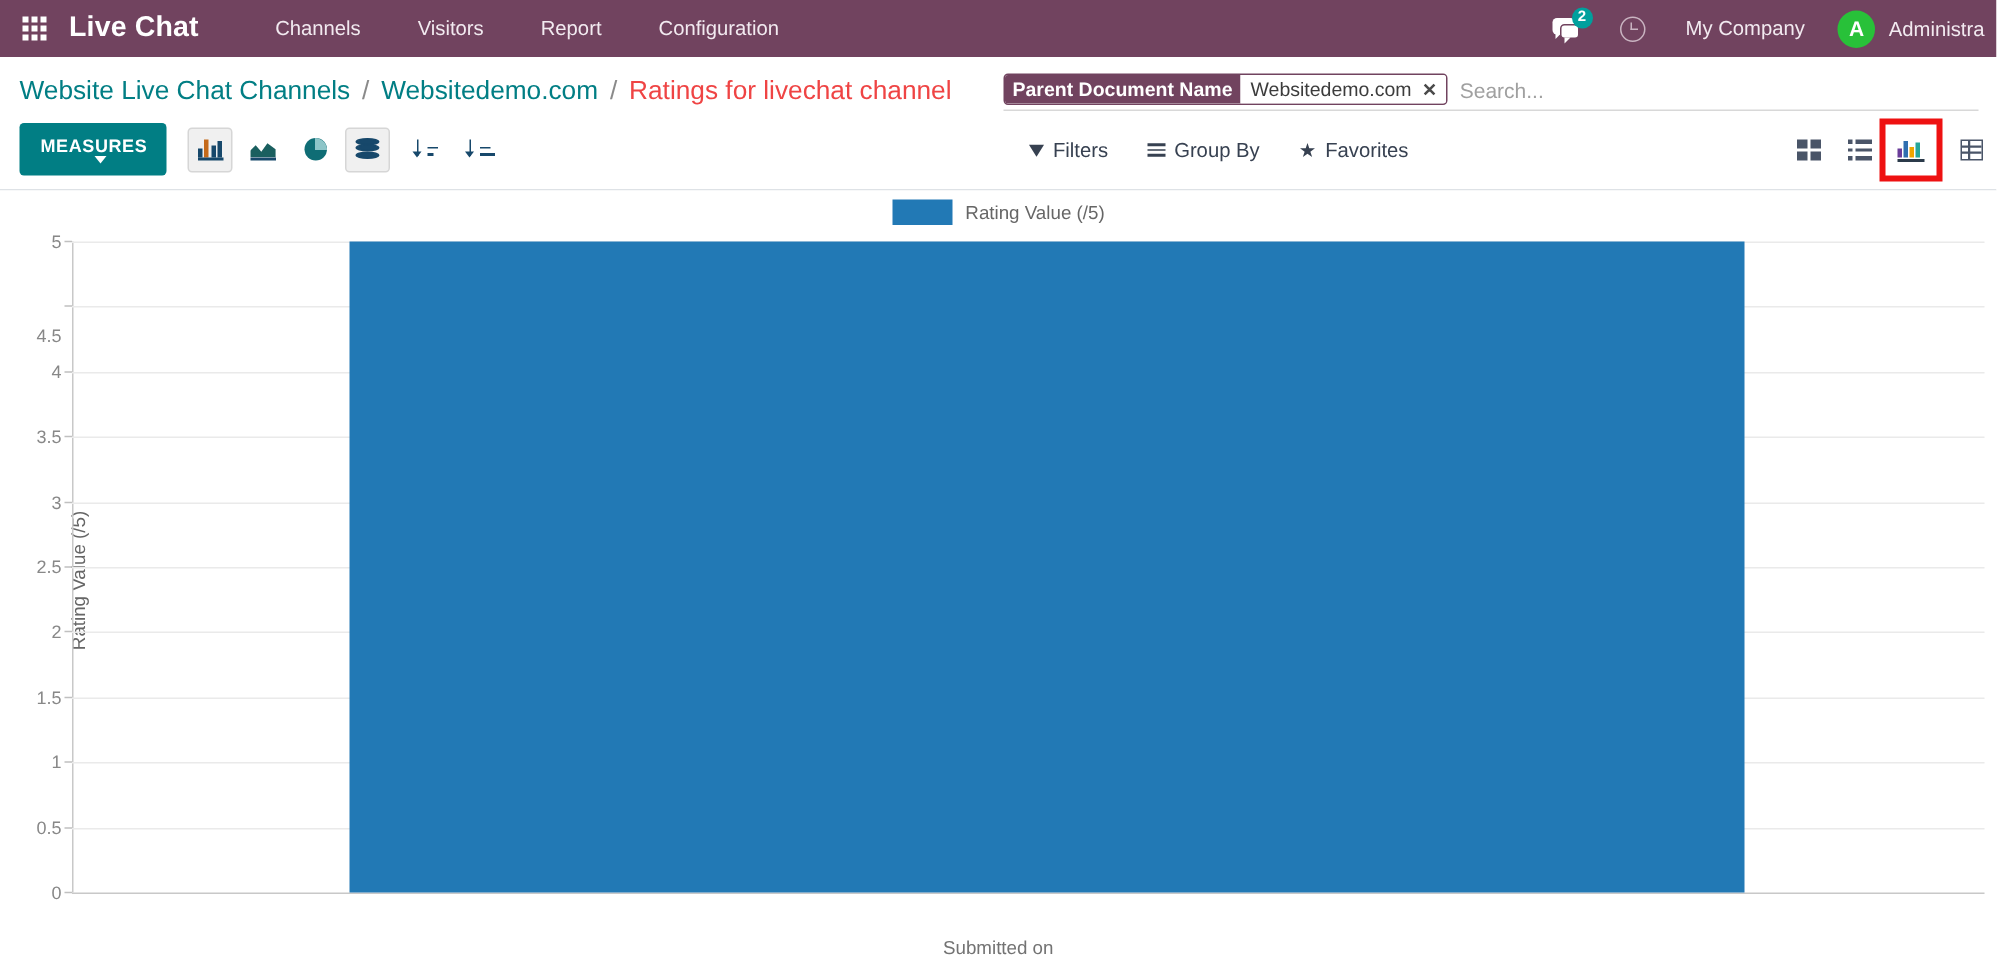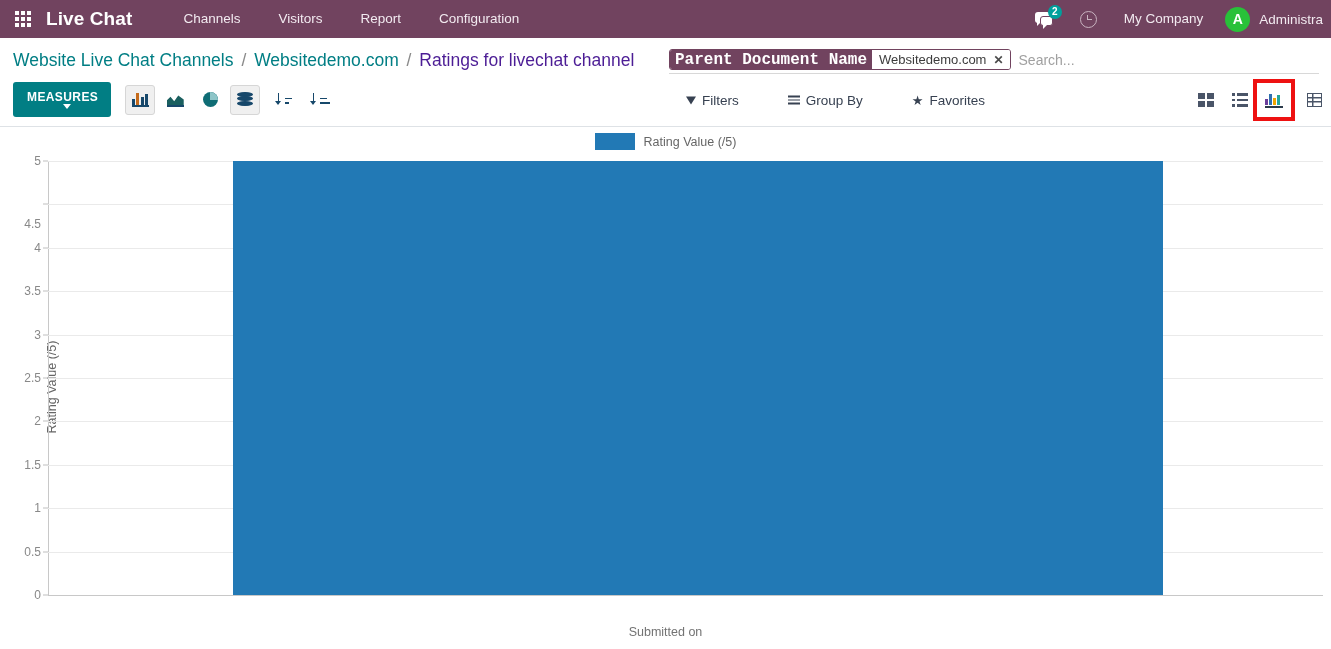--- a/index.html
+++ b/index.html
@@ -164,21 +164,21 @@
     min-height: 34px;
   }
   .breadcrumb {
     font-size: 17.5px;
     color: #017e84;
     white-space: nowrap;
     line-height: 22px;
   }
   .breadcrumb .crumb { color: #017e84; cursor: pointer; }
   .breadcrumb .sep { color: #8a8a8a; padding: 0 3px; }
-  .breadcrumb .active { color: #4c1d95; cursor: default; }
+  .breadcrumb .active { color: #ef4444; cursor: default; }
 
   .searchview {
     margin-left: auto;
     width: 650px;
     display: flex;
     align-items: flex-start;
     border-bottom: 1px solid #d8d8d8;
     padding-bottom: 3px;
     position: relative;
   }
@@ -187,26 +187,25 @@
     align-items: stretch;
     border: 1px solid #71435f;
     border-radius: 3px;
     overflow: hidden;
     height: 21px;
     flex: 0 0 auto;
   }
   .facet-label {
     background: #71435f;
     color: #ffffff;
-    font-size: 16px;
+    font-size: 13px;
     font-weight: bold;
     padding: 0 5px;
     display: flex; align-items: center;
     white-space: nowrap;
-    font-family: Liberation Mono, monospace;
   }
   .facet-value {
     background: #ffffff;
     color: #3c3c3c;
     font-size: 13px;
     padding: 0 5px 0 7px;
     display: flex; align-items: center;
     white-space: nowrap;
   }
   .facet-close {
@@ -335,21 +334,20 @@
   .ic-sort.asc  .ln:nth-of-type(3){ top: 10px;  width: 10px; }
 
   
   .filter-menus {
     position: absolute;
     left: 686px;
     top: 50%;
     transform: translateY(-50%);
     display: flex;
     align-items: center;
-    gap: 23px;
   }
   .fm-item {
     display: flex; align-items: center;
     font-size: 13.5px;
     color: #374151;
     margin-right: 26px;
     cursor: pointer;
     white-space: nowrap;
   }
   .fm-ic { margin-right: 6px; display: inline-flex; align-items: center; }

